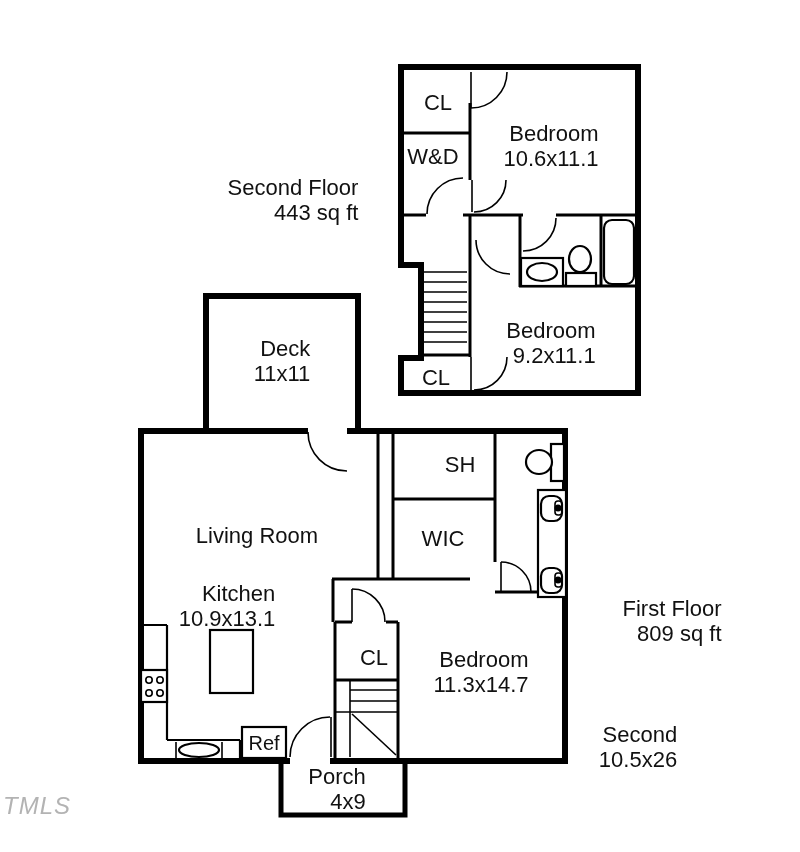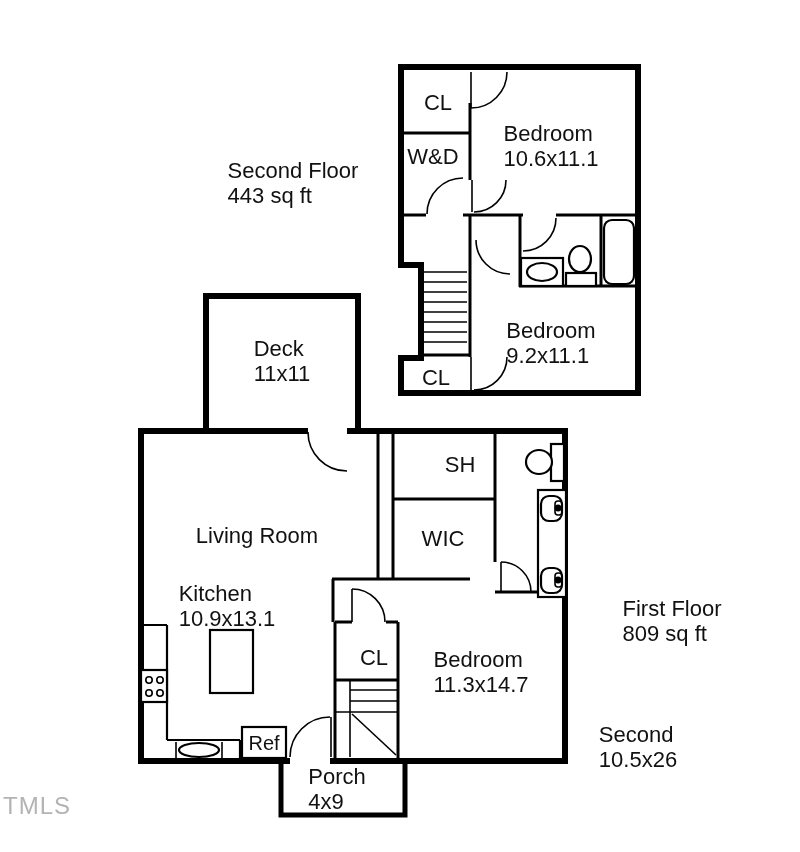--- a/index.html
+++ b/index.html
@@ -10,28 +10,28 @@
   #plan-svg{position:absolute;left:0;top:0;}
   .w6{stroke:#000;stroke-width:6;fill:none;}
   .w5{stroke:#000;stroke-width:5;fill:none;}
   .w3{stroke:#000;stroke-width:3;fill:none;}
   .w22{stroke:#000;stroke-width:2.2;fill:none;}
   .w16{stroke:#000;stroke-width:1.6;fill:none;}
   .wf{stroke:#000;stroke-width:2.2;fill:#ffffff;}
   .blob{fill:#000;stroke:none;}
   .lbl{
     position:absolute;transform:translate(-50%,-50%);
-    text-align:left;font-size:22px;line-height:25px;color:#111;
+    text-align:right;font-size:22px;line-height:25px;color:#111;
     white-space:nowrap;
   }
   .lbl div:empty{display:none;}
   .lbl-small{font-size:20px;line-height:22px;}
   #watermark{
     position:absolute;left:3px;top:792px;
-    font-size:24px;color:#b3b3b3;letter-spacing:1px;
+    font-size:24px;color:#b3b3b3;letter-spacing:1px;font-style:italic;
   }
 </style>
 </head>
 <body>
 
 <div id="stage">
 
   <svg id="plan-svg" width="800" height="852" viewBox="0 0 800 852">
 
     <g>
@@ -126,21 +126,21 @@
       <rect class="wf" x="538" y="490" width="28" height="107"></rect>
       <rect class="w22" x="541" y="496" width="21" height="25" rx="8"></rect>
       <circle class="blob" cx="558" cy="508" r="3.5"></circle>
       <rect class="w16" x="555" y="501" width="7" height="14" rx="3"></rect>
       <rect class="w22" x="541" y="568" width="21" height="25" rx="8"></rect>
       <circle class="blob" cx="558" cy="580" r="3.5"></circle>
       <rect class="w16" x="555" y="573" width="7" height="14" rx="3"></rect>
     </g>
   </svg>
 
-  <div class="lbl" style="left:293px;top:183px">
+  <div class="lbl" style="left:293px;top:200px">
     <div>Second Floor</div>
     <div>443 sq ft</div>
   </div>
 
   <div class="lbl" style="left:438px;top:102px">
     <div>CL</div>
   </div>
 
   <div class="lbl" style="left:433px;top:156px">
     <div>W&amp;D</div>

